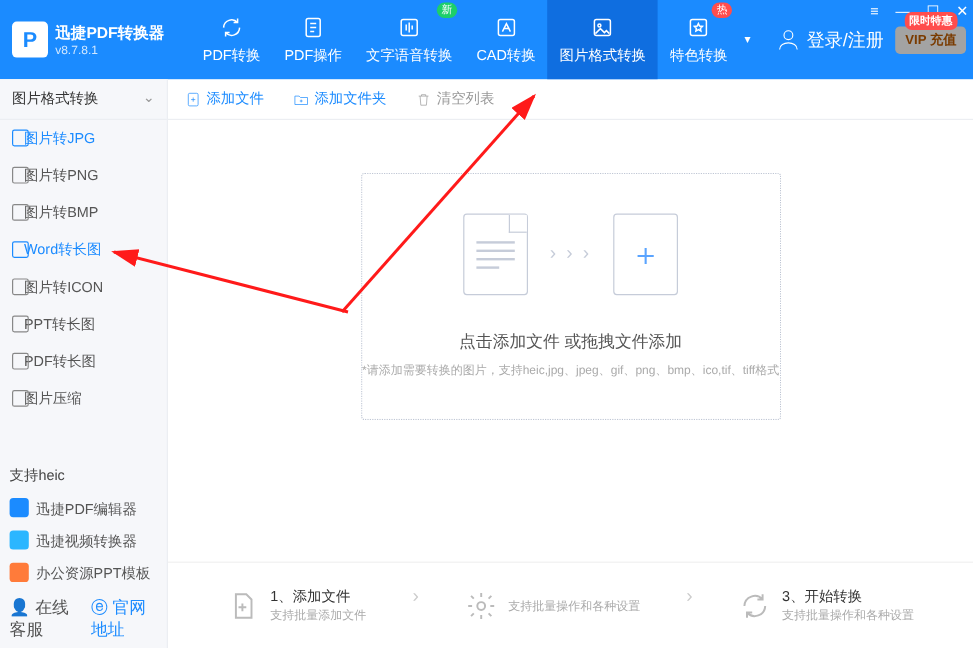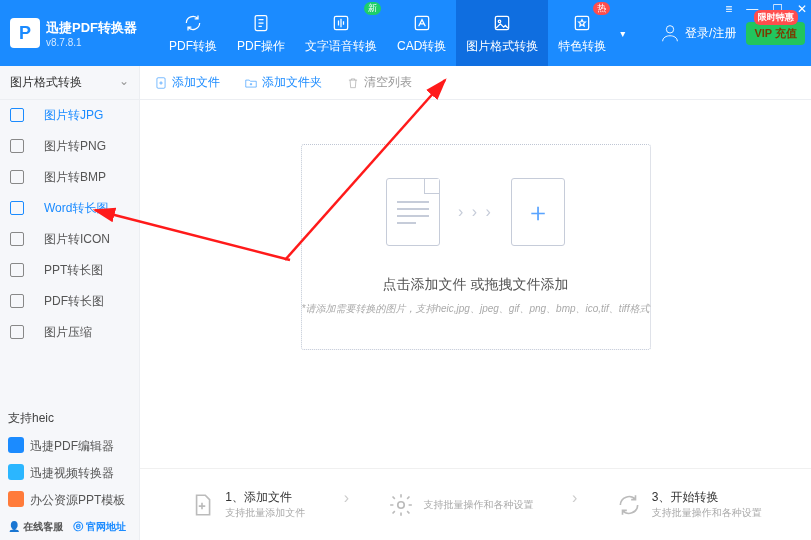--- a/index.html
+++ b/index.html
@@ -16,59 +16,59 @@
   .nav-item { display: flex; flex-direction: column; align-items: center; justify-content: center; font-size: 12px; padding: 0 10px; position: relative; cursor: pointer; }
   .nav-item.active { background: #0f6ee0; }
   .nav-icon { width: 22px; height: 22px; margin-bottom: 4px; display: flex; align-items: center; justify-content: center; }
   .nav-icon svg { width: 20px; height: 20px; stroke: #fff; fill: none; stroke-width: 1.5; }
   .badge { position: absolute; top: 2px; right: 6px; font-size: 9px; padding: 0 4px; border-radius: 7px; }
   .badge.new { background: #1dcf6a; }
   .badge.hot { background: #ff4d4d; }
   .dropdown-caret { margin-left:4px; font-size:10px; align-self:center;}
 
   .header-right { margin-left: auto; display: flex; align-items: center; padding-right: 6px; height:100%;}
-  .login { display: flex; align-items: center; font-size: 12px; cursor: pointer; margin-right:10px;}
+  .login { display: flex; align-items: center; font-size: 15px; cursor: pointer; margin-right:10px;}
   .login svg { width: 22px; height: 22px; stroke:#fff; fill:none; margin-right:4px;}
-  .vip-btn { background:#22c55e; color:#7a3b00; font-size:11px; padding:4px 8px; border-radius:4px; font-weight:bold; cursor:pointer; position:relative;}
+  .vip-btn { background:#a3a3a3; color:#7a3b00; font-size:11px; padding:4px 8px; border-radius:4px; font-weight:bold; cursor:pointer; position:relative;}
   .vip-badge{ position:absolute; top:-12px; left:50%; transform:translateX(-50%); background:#ff4d4d; color:#fff; font-size:9px; padding:1px 4px; border-radius:6px; white-space:nowrap;}
   .win-ctrl { position:absolute; top:2px; right:4px; display:flex; gap:14px; color:#fff; font-size:12px;}
   .win-ctrl span{cursor:pointer;}
 
   .body { display: flex; height: calc(100% - 66px); }
   .sidebar { width: 140px; background: #f6f7fa; border-right:1px solid #eceef2; display:flex; flex-direction:column;}
   .side-title { font-size: 12px; padding: 8px 10px; color:#333; border-bottom:1px solid #eceef2;}
   .side-title .caret{float:right; color:#999;}
-  .side-item { font-size: 12px; padding: 7px 10px 7px 44px; color:#555; cursor:pointer; position:relative;}
+  .side-item { font-size: 12px; padding: 7px 10px 7px 20px; color:#555; cursor:pointer; position:relative;}
   .side-item.selected{ color:#1b8bff;}
   .side-item::before{ content:""; position:absolute; left:10px; top:8px; width:12px; height:12px; border:1px solid #888; border-radius:2px;}
   .side-item.selected::before{border-color:#1b8bff;}
   .side-sep{flex:1;}
   .side-sub-title{font-size:12px; padding:6px 8px; color:#444;}
   .rec-item{font-size:12px; padding:5px 8px 5px 30px; color:#555; cursor:pointer; position:relative;}
   .rec-item .ri{position:absolute; left:8px; top:4px; width:16px; height:16px; border-radius:3px;}
-  .foot-links{font-size:10px; padding:6px 8px; color:#555; display:flex; gap:10px;font-weight:bold;}
+  .foot-links{font-size:14px; padding:6px 8px; color:#555; display:flex; gap:10px;}
   .foot-links a{color:#1b8bff; text-decoration:none; cursor:pointer;}
   .foot-links .g{color:#555;}
 
   .main { flex:1; display:flex; flex-direction:column;justify-content:center;}
   .toolbar{ height:34px; border-bottom:1px solid #eceef2; display:flex; align-items:center; gap:24px; padding:0 14px;}
   .tool{ font-size:12px; color:#1b8bff; cursor:pointer; display:flex; align-items:center; gap:4px;}
   .tool.gray{color:#999;}
   .tool svg{width:14px;height:14px;}
 
   .drop-area{ flex:0 0 auto; margin:44px auto 20px; width:350px; height:206px; border:1.5px dotted #bfc6d4; border-radius:3px; display:flex; flex-direction:column; align-items:center; justify-content:center;}
   .drop-icons{display:flex; align-items:center; gap:18px; margin-bottom:30px;}
   .doc-icon{width:54px;height:68px;border:1.5px solid #c6ccd9;border-radius:3px;position:relative;}
   .doc-icon::after{content:"";position:absolute;top:0;right:0;width:14px;height:14px;background:#fff;border-left:1.5px solid #c6ccd9;border-bottom:1.5px solid #c6ccd9;}
   .doc-lines{position:absolute;top:22px;left:10px;right:10px;}
   .doc-lines span{display:block;height:2px;background:#c6ccd9;margin-bottom:5px;}
   .chevrons{color:#c6ccd9;font-size:16px;letter-spacing:2px;}
   .plus-icon{width:54px;height:68px;border:1.5px solid #c6ccd9;border-radius:3px;display:flex;align-items:center;justify-content:center;color:#5aa4ff;font-size:26px;}
   .drop-main-text{font-size:14px;color:#555;margin-bottom:8px;}
-  .drop-sub-text{font-size:10px;color:#aaa;font-style:italic;}
+  .drop-sub-text{font-size:10px;color:#aaa;}
 
   .steps{display:flex; justify-content:space-around; padding:20px 30px; border-top:1px solid #f0f0f0; margin-top:auto;}
   .step{display:flex; align-items:center; gap:10px; font-size:12px;}
   .step-icon{width:26px;height:26px;}
   .step-icon svg{width:26px;height:26px;stroke:#bbb;fill:none;stroke-width:1.5;}
   .step-title{color:#333;}
   .step-sub{color:#aaa;font-size:10px;}
   .step-sep{color:#ccc;font-size:16px;}
 
   

